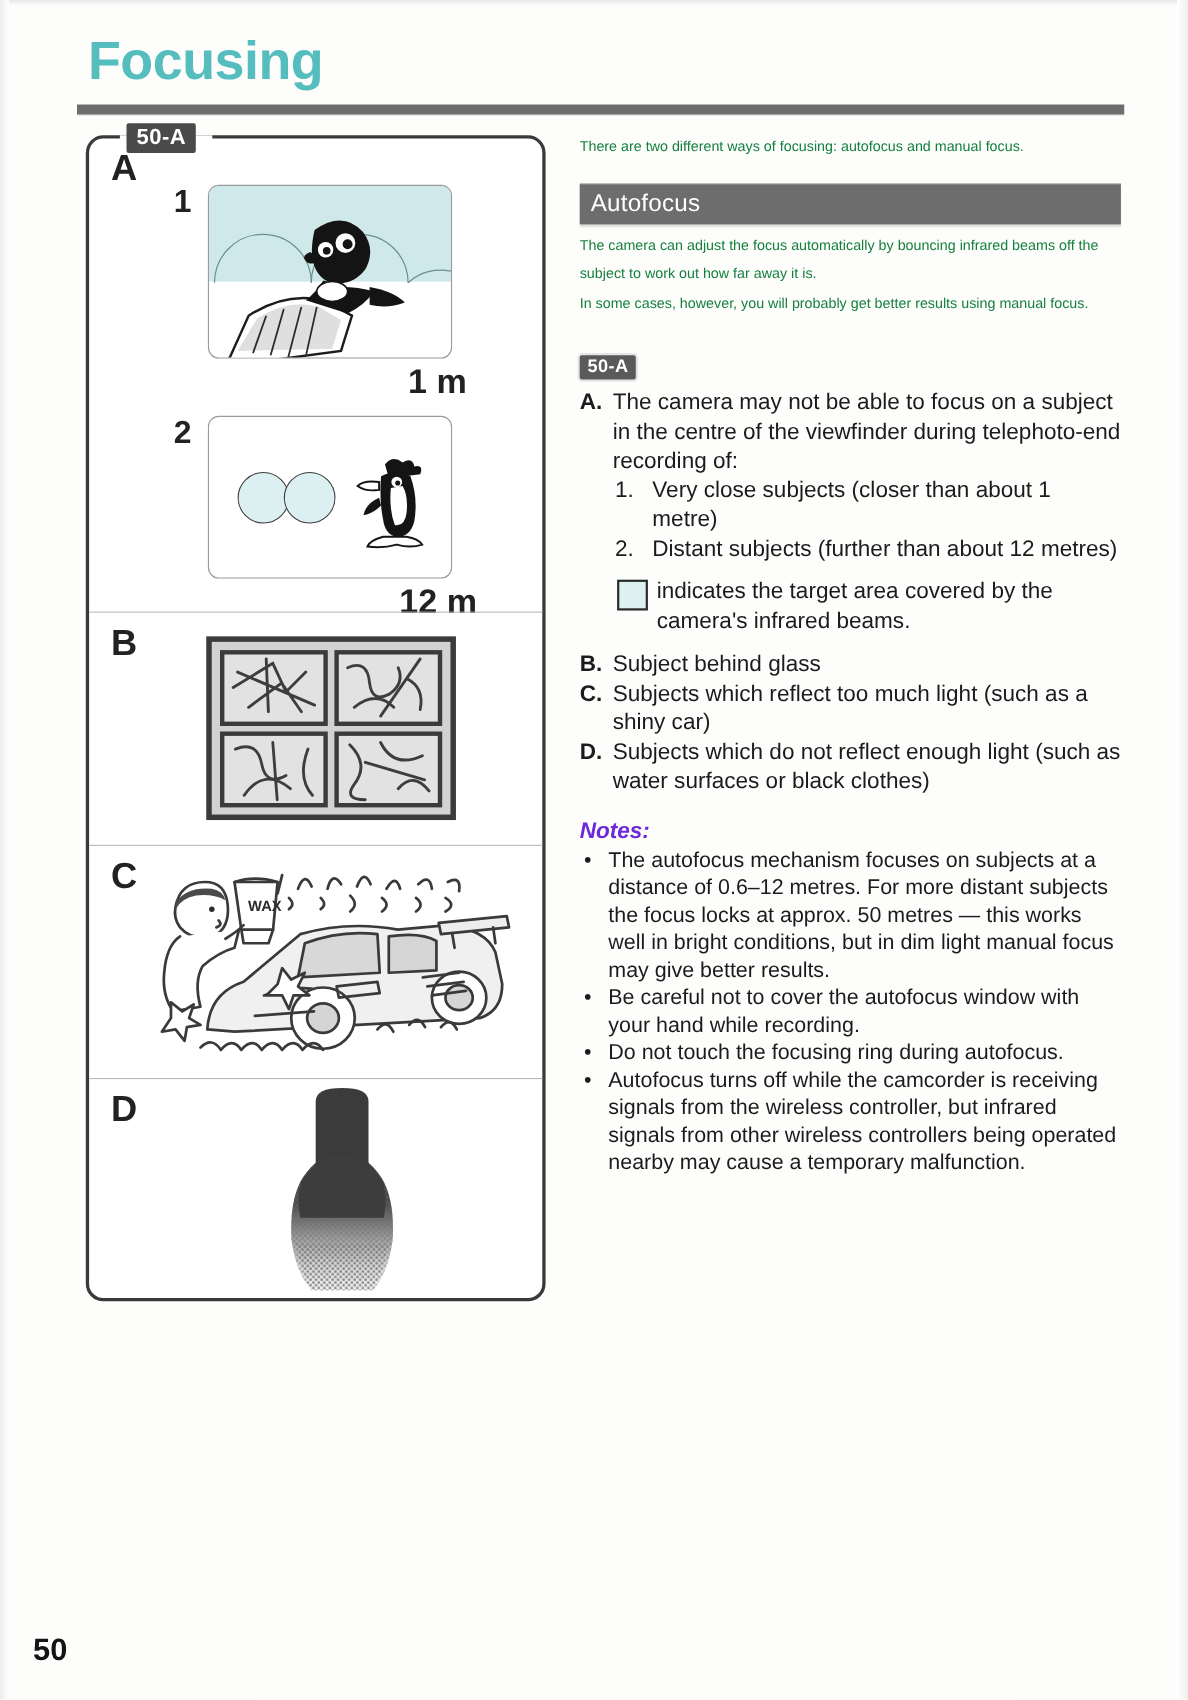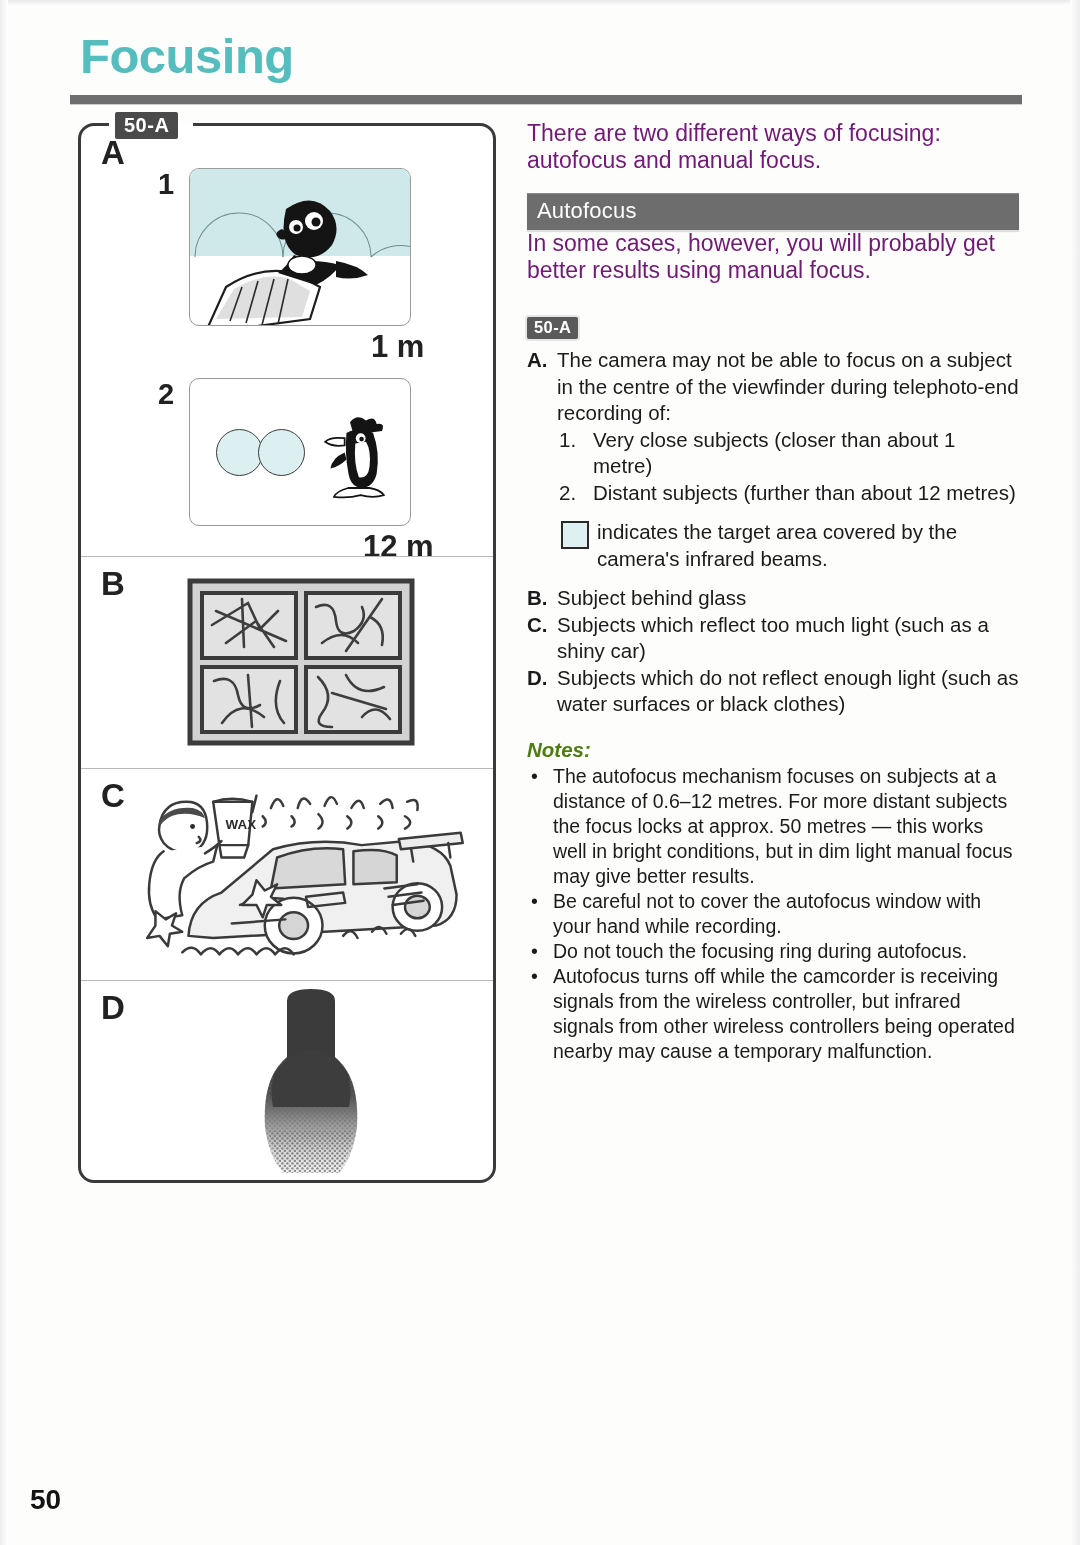--- a/index.html
+++ b/index.html
@@ -132,23 +132,23 @@
   }
 
   
   .col-right {
     position: absolute;
     left: 527px;
     top: 120px;
     width: 492px;
   }
   .body-text {
-    font-size: 23px;
+    font-size: 13px;
     line-height: 26.5px;
-    color: #701a75;
+    color: #15803d;
   }
   .para { margin: 0 0 0 0; }
   .para + .para { margin-top: 0; }
   .gap-sm { height: 13px; }
   .gap-md { height: 20px; }
   .gap-lg { height: 28px; }
 
   .section-bar {
     background: #6d6d6d;
     color: #ffffff;
@@ -219,21 +219,21 @@
     background: #dff0f2;
     border: 2px solid #2a2a2a;
     margin-right: 8px;
     margin-top: 2px;
   }
 
   .notes-title {
     font-size: 20.5px;
     font-weight: bold;
     font-style: italic;
-    color: #4d7c0f;
+    color: #6d28d9;
   }
   .bullets { margin-top: 2px; }
   .b-item {
     display: flex;
     font-size: 19.5px;
     line-height: 25px;
   }
   .b-dot {
     width: 22px;
     flex: 0 0 22px;
@@ -432,20 +432,21 @@
   </div>
 
   <div class="col-right">
 
     <div class="body-text para">There are two different ways of focusing: autofocus and manual focus.</div>
 
     <div class="gap-md"></div>
 
     <div class="section-bar">Autofocus</div>
 
+    <div class="body-text para" style="margin-top:6px;">The camera can adjust the focus automatically by bouncing infrared beams off the subject to work out how far away it is.</div>
     <div class="body-text para">In some cases, however, you will probably get better results using manual focus.</div>
 
     <div class="gap-lg"></div>
 
     <div style="margin-top:6px;">
       <span class="badge-inline">50-A</span>
     </div>
 
     <div class="lettered" style="margin-top:8px;">
 

